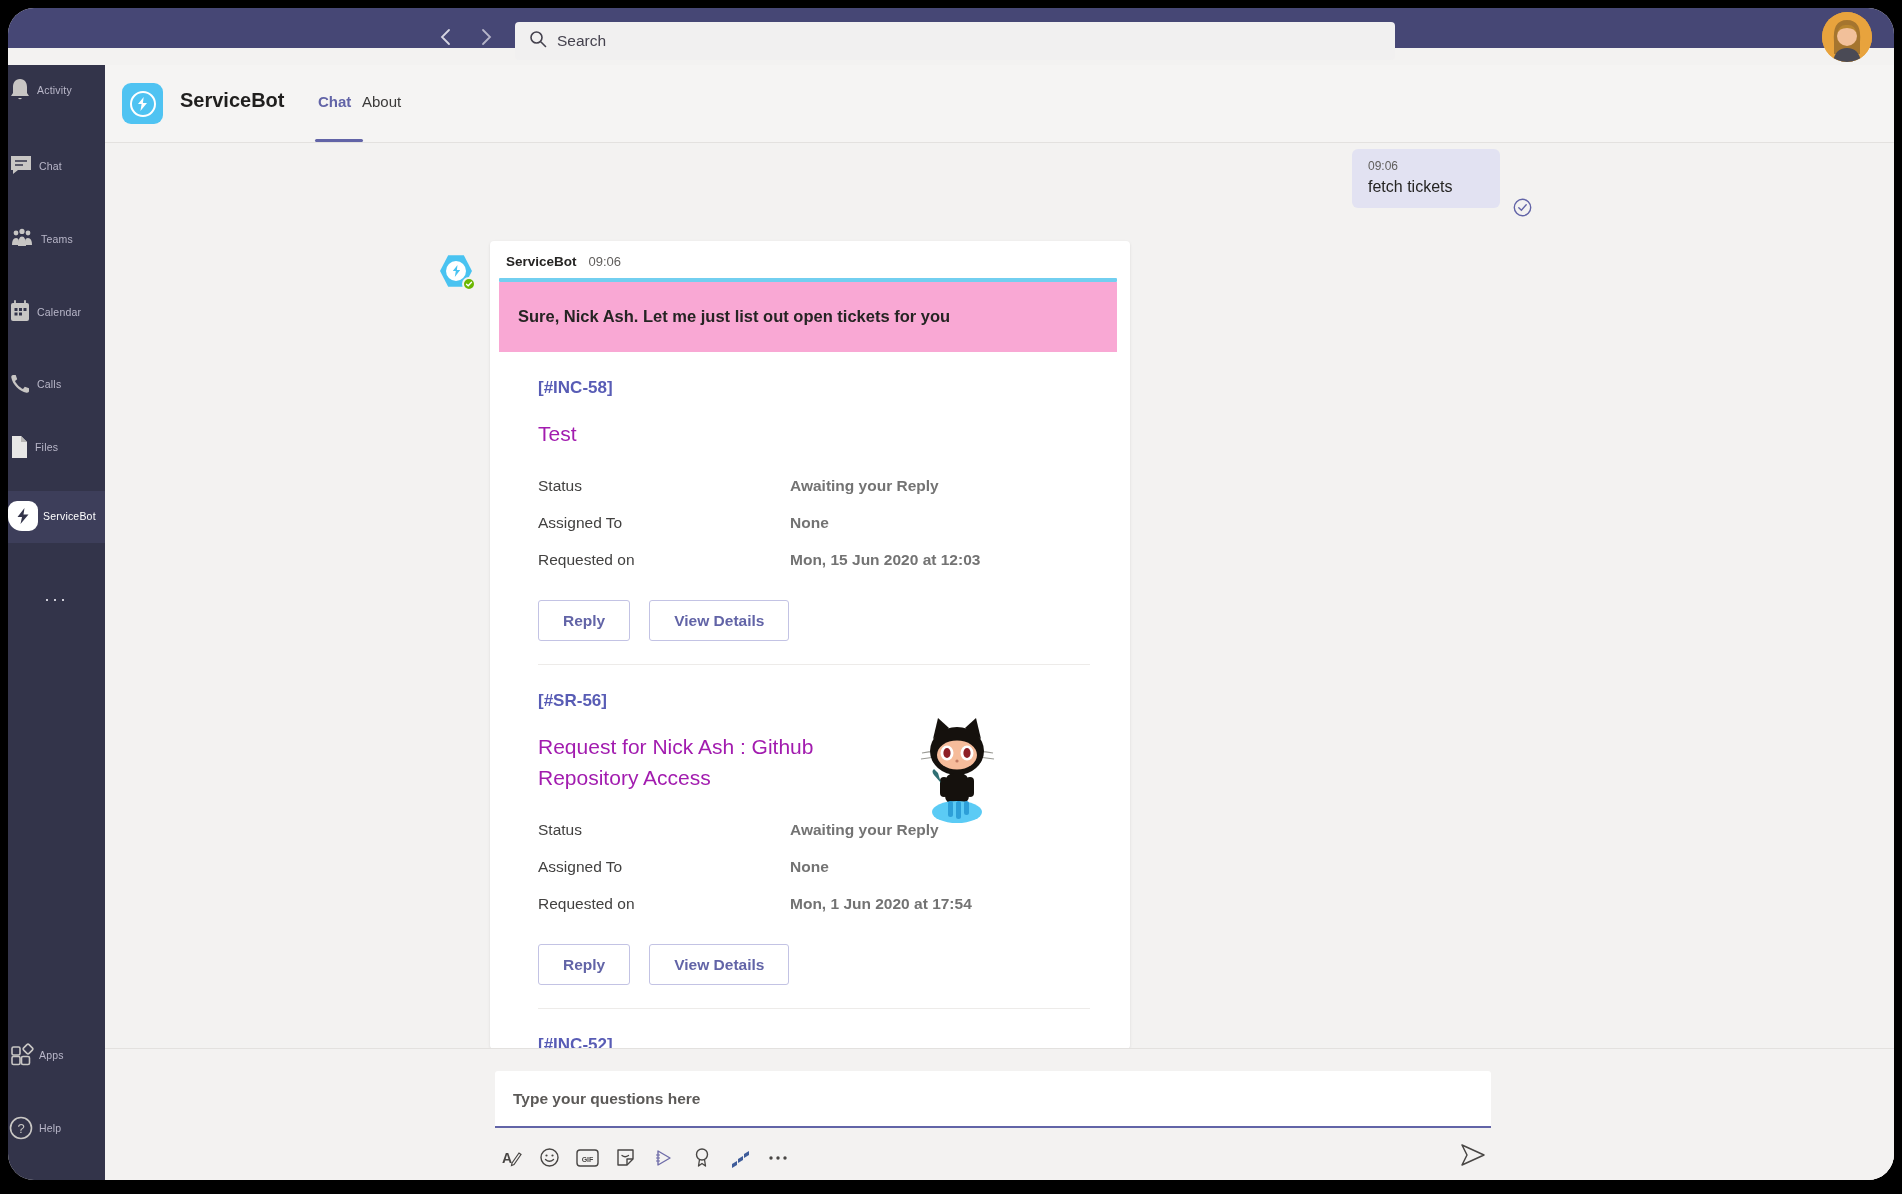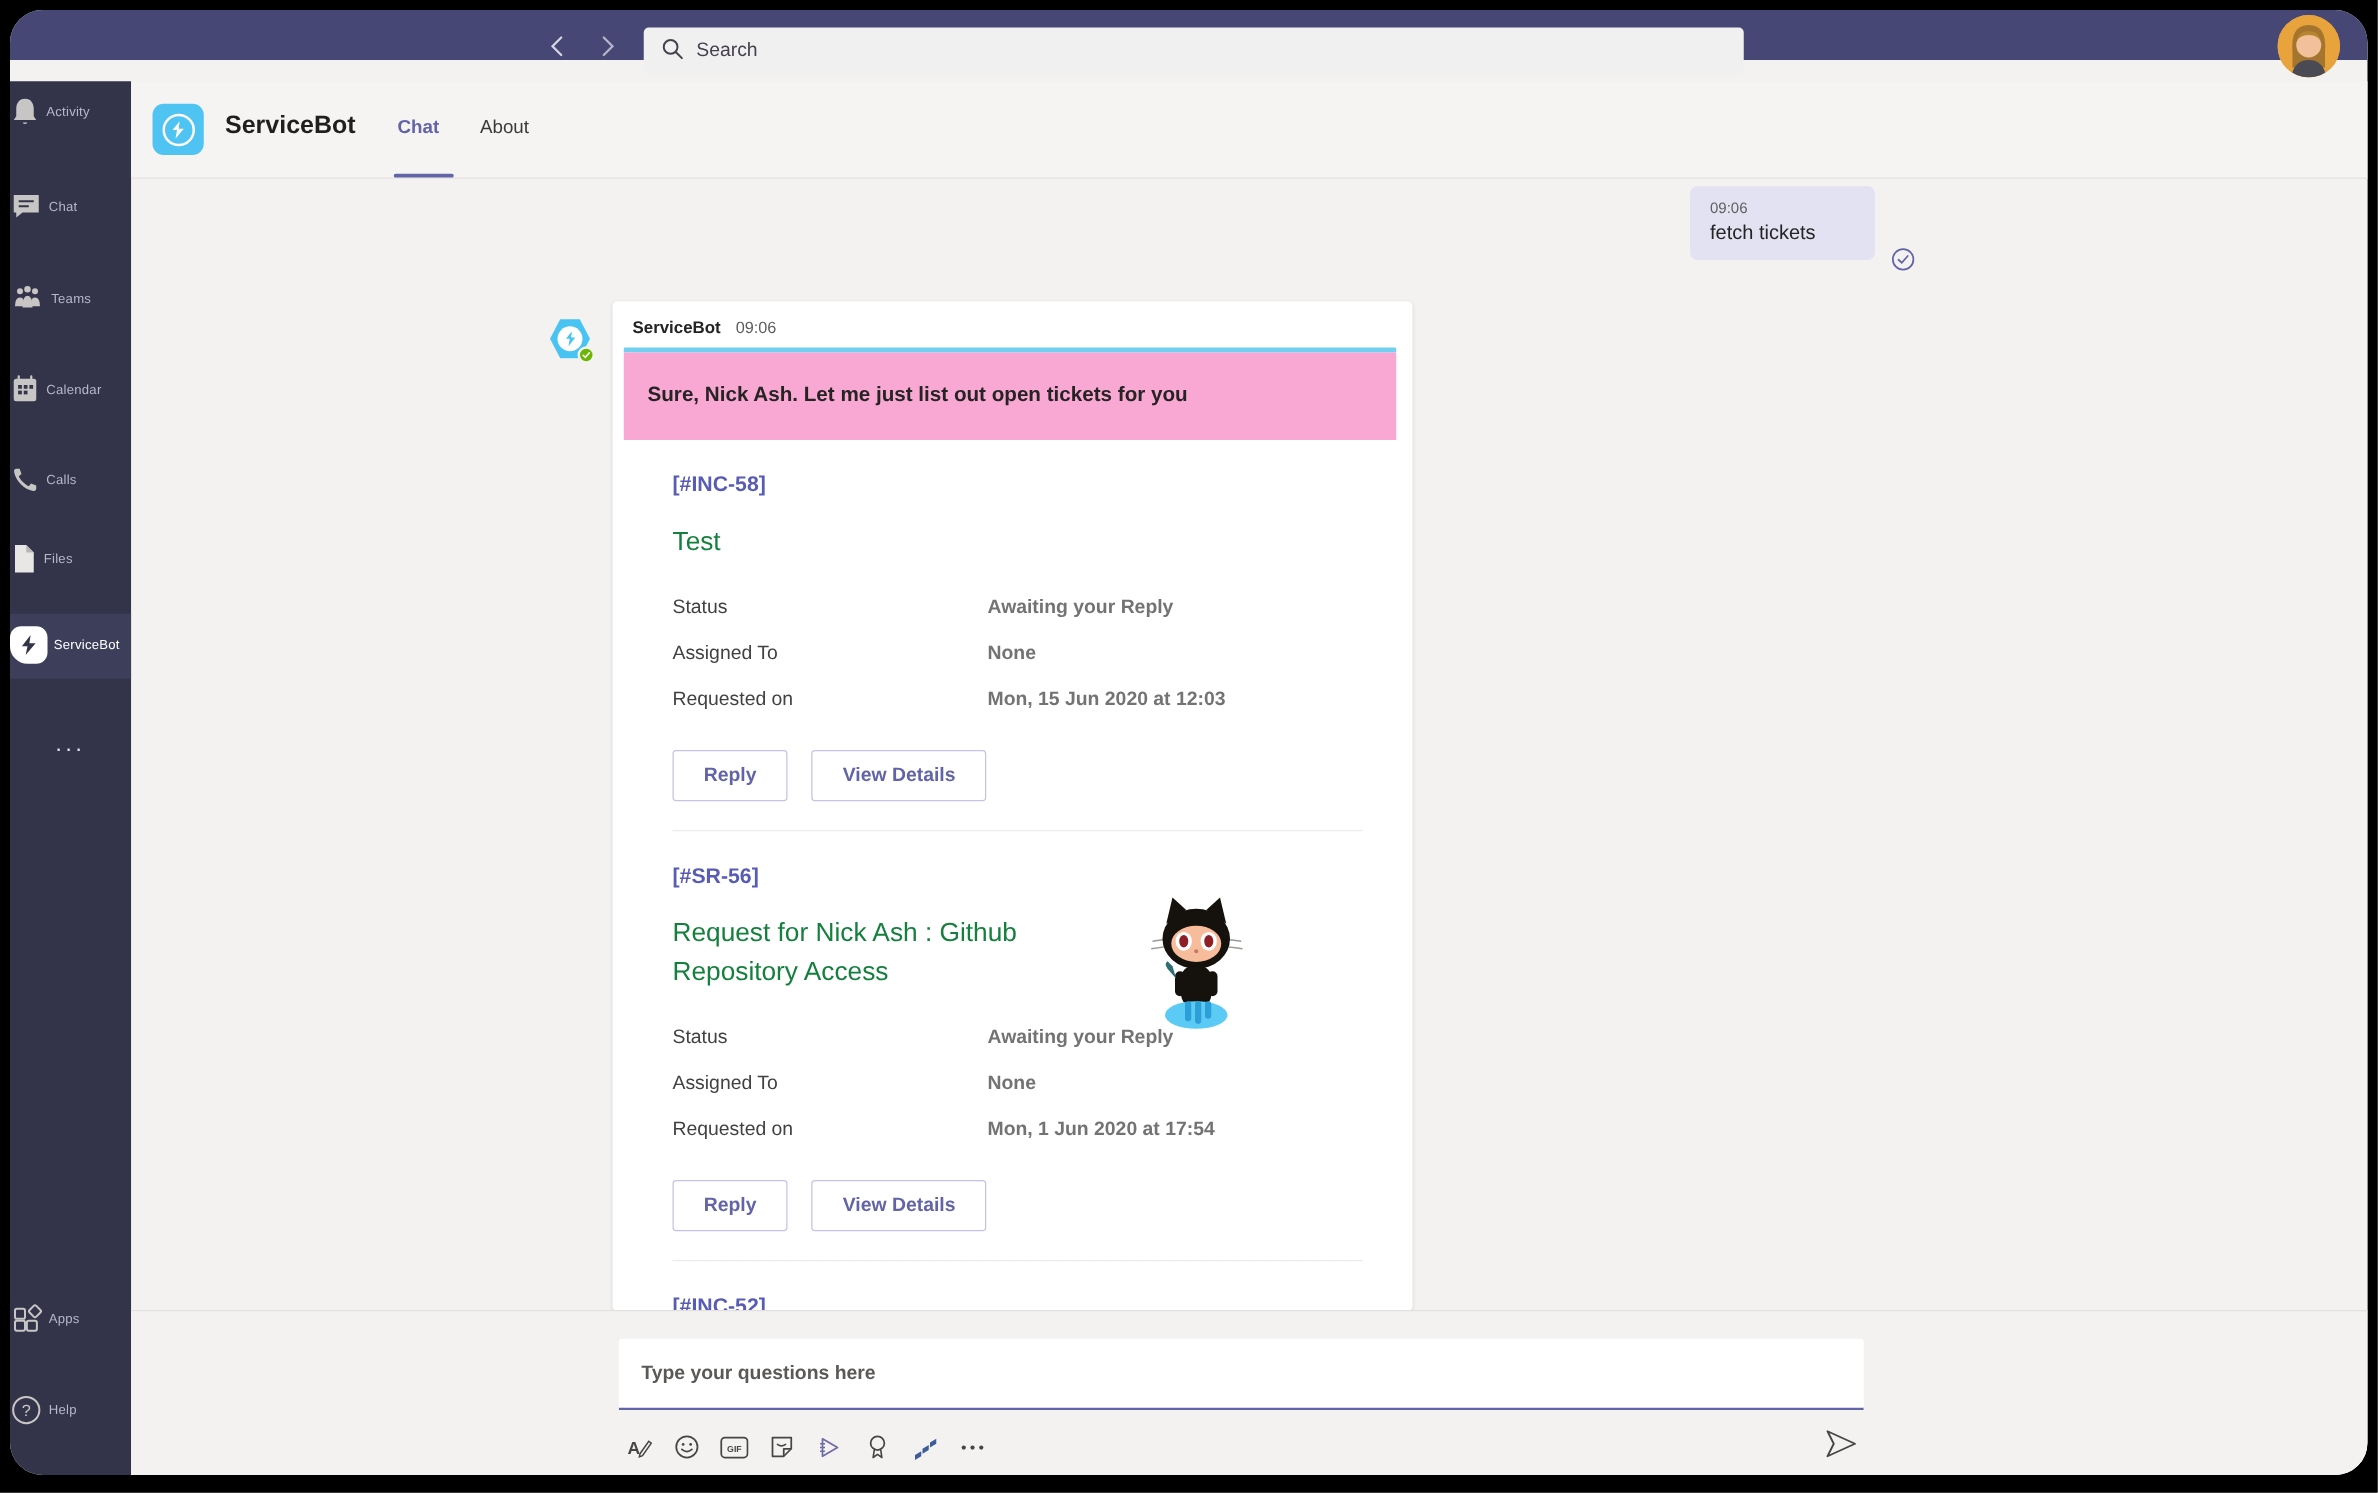--- a/index.html
+++ b/index.html
@@ -46,21 +46,21 @@
 
   .card { position:absolute; left:385px; top:97px; width:640px; height:808px; background:#FFF; border-radius:4px; box-shadow:0 1px 3px rgba(0,0,0,.10); overflow:hidden; }
   .card-head { padding:13px 16px 9px; display:flex; align-items:baseline; gap:12px; }
   .card-head .name { font-size:13.5px; font-weight:bold; color:#252423; }
   .card-head .time { font-size:13px; color:#605E5C; }
   .accent { margin:0 13px 0 9px; height:4px; background:#72CFF0; border-radius:1px; }
   .intro { margin:0 13px 0 9px; background:#f9a8d4; padding:25px 19px 26px; font-size:16.5px; font-weight:bold; color:#252423; }
   .tickets { padding:0 40px 0 48px; }
   .ticket { position:relative; }
   .ticket-id { margin-top:26px; font-size:17px; font-weight:bold; color:#585CB5; cursor:pointer; }
-  .ticket-title { margin-top:20px; font-size:21px; color:#15803d; line-height:31px; max-width:330px; }
+  .ticket-title { margin-top:20px; font-size:21px; color:#a21caf; line-height:31px; max-width:330px; }
   .rows { margin-top:18px; }
   .row { display:flex; padding:9.5px 0; font-size:15.5px; }
   .row .k { width:252px; color:#424140; }
   .row .v { font-weight:bold; color:#737373; }
   .actions { margin-top:22px; display:flex; gap:19px; }
   .btn { height:41px; padding:0 24px; background:#FFF; border:1px solid #C3C3E4; border-radius:3px; color:#6264A7; font-size:15.5px; font-weight:bold; display:flex; align-items:center; cursor:pointer; }
   .tdivider { margin-top:23px; border-top:1px solid #EDEBE9; }
   .octocat { position:absolute; right:92px; top:22px; }
 
   
@@ -202,21 +202,21 @@
     <div class="app-header">
       <div class="app-icon">
         <div class="ring">
           <svg width="11" height="14" viewBox="0 0 11 14">
               <path d="M6.7 0 L1 7 H4.6 L3.4 14 L10 6 L5.9 6 Z" fill="#FFF"></path>
             </svg>
         </div>
       </div>
       <div class="app-title">ServiceBot</div>
       <div class="tab active" style="left:213px">Chat</div>
-      <div class="tab" style="left:279px">About</div>
+      <div class="tab" style="left:257px">About</div>
       <div class="tab-underline"></div>
     </div>
 
     <div class="chat">
 
       <div class="bubble">
         <div class="time">09:06</div>
         <div class="txt">fetch tickets</div>
       </div>
       <div class="seen">

